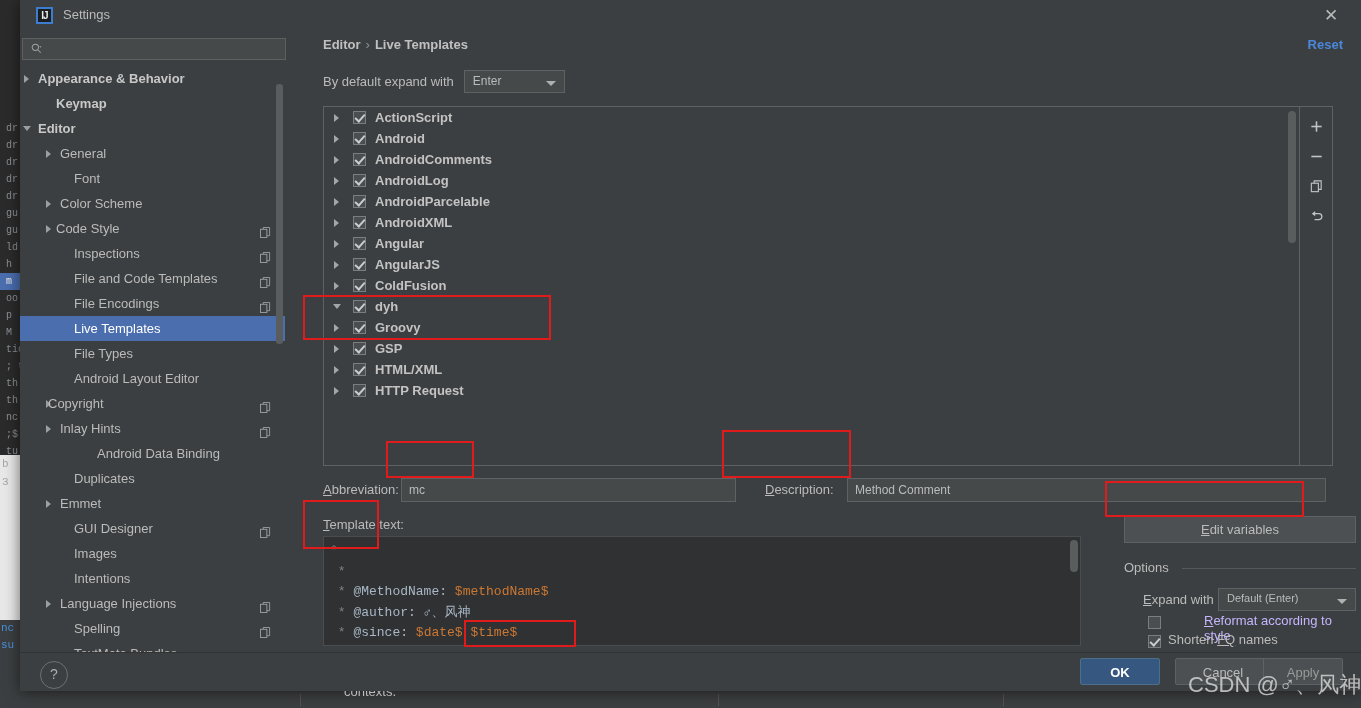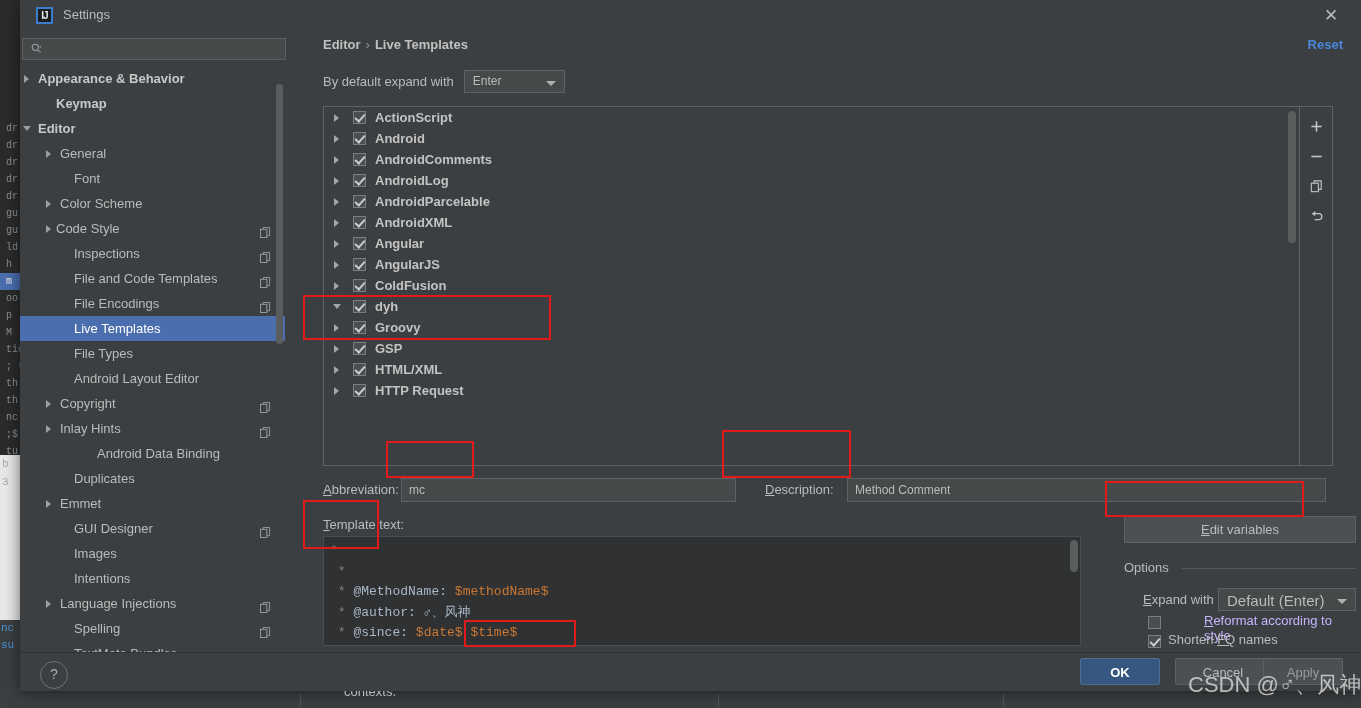--- a/index.html
+++ b/index.html
@@ -307,21 +307,21 @@
           <div class="tnode">
             <span class="tlabel" style="left: 54px;">File Types</span>
           </div>
           <div class="tnode">
             <span class="tlabel" style="left: 54px;">Android Layout Editor</span>
           </div>
           <div class="tnode">
             <span class="tarrow" style="left: 26px;">
               <i></i>
             </span>
-            <span class="tlabel" style="left: 40px;">Copyright</span>
+            <span class="tlabel" style="left: 28px;">Copyright</span>
             <span class="copy-badge"><svg viewBox="0 0 12 13">
                 <rect x="0.5" y="2.5" width="7" height="9" fill="none" stroke="#9da1a3" stroke-width="1"></rect>
                 <path d="M3.5 2.5 V0.5 H10.5 V9.5 H7.5" fill="none" stroke="#9da1a3" stroke-width="1"></path>
               </svg></span>
           </div>
           <div class="tnode">
             <span class="tarrow" style="left: 26px;">
               <i></i>
             </span>
             <span class="tlabel" style="left: 40px;">Inlay Hints</span>
@@ -555,21 +555,21 @@
 
       <div class="edit-vars"><span class="u">E</span><span>dit variables</span></div>
 
       <div class="options-hdr">
         <span class="t">Options</span>
         <span class="line"></span>
       </div>
 
       <div class="opt-expand-lbl"><span class="u">E</span><span>xpand with</span></div>
       <div class="opt-combo">
-        <span class="val" style="position:absolute;left:8px;top:3px;font-size:15px;color:#bbbbbb;">Default (Enter)</span>
+        <span class="val" style="position:absolute;left:8px;top:3px;font-size:11px;color:#bbbbbb;">Default (Enter)</span>
         <span class="arw" style="position:absolute;right:8px;top:10px;width:0;height:0;border-left:5px solid transparent;border-right:5px solid transparent;border-top:5px solid #b0b0b0;"></span>
       </div>
 
       <div class="opt-cb1"></div>
       <div class="opt-cb1-lbl"><span class="u">R</span><span>eformat according to style</span></div>
 
       <div class="opt-cb2"></div>
       <div class="opt-cb2-lbl"><span>Shorten </span><span class="u">FQ</span><span> names</span></div>
     </div>
 

